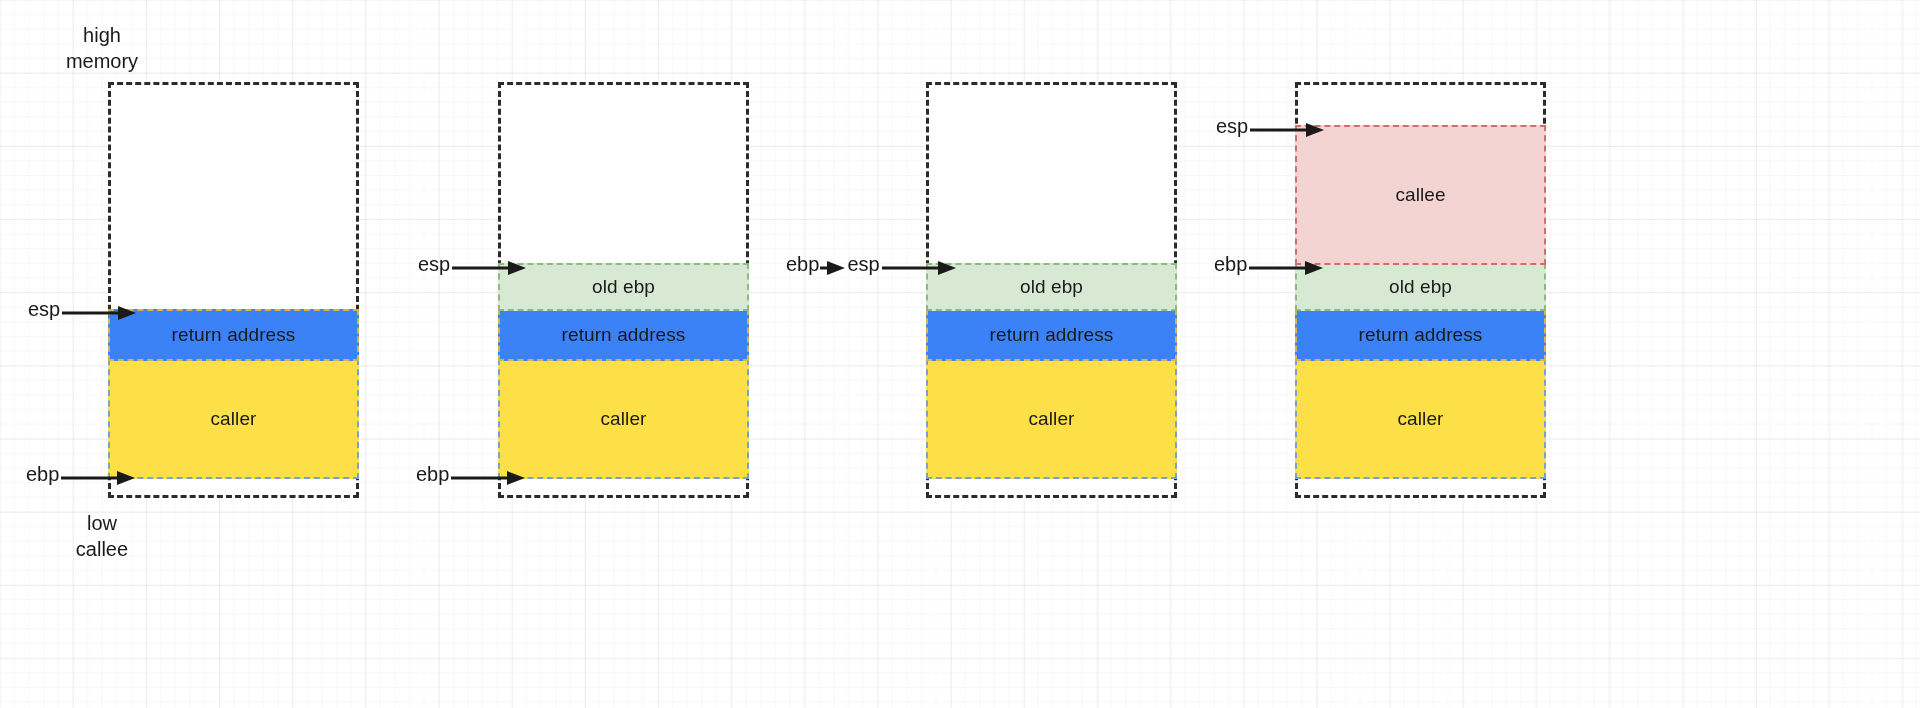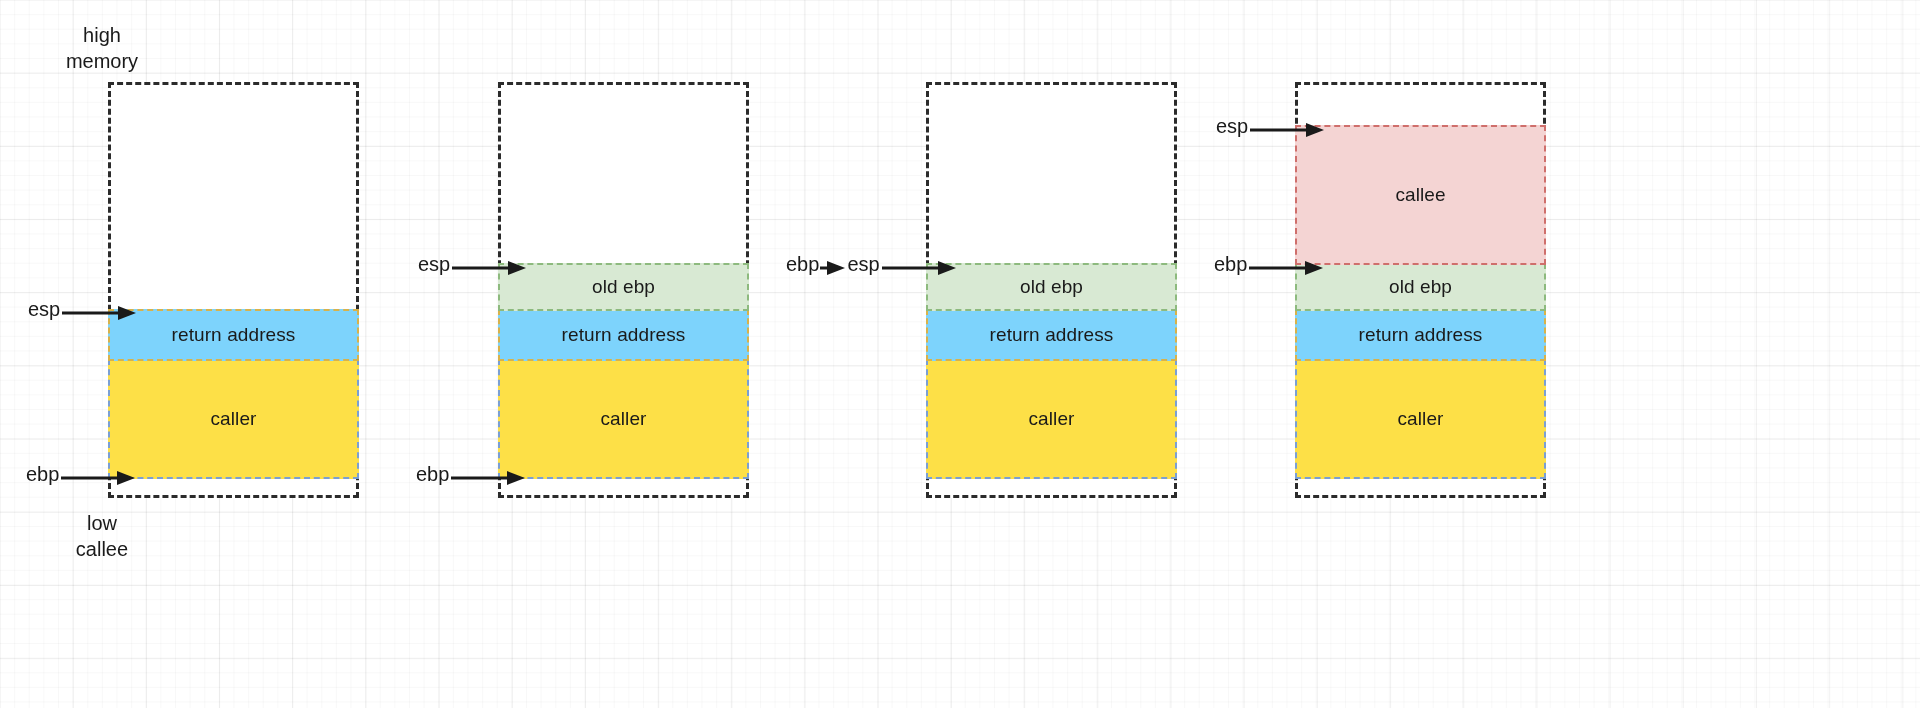--- a/index.html
+++ b/index.html
@@ -58,21 +58,21 @@
     justify-content: center;
     font-size: 19px;
     color: #1a1a1a;
     letter-spacing: 0.1px;
   }
   .seg-caller {
     background: #fde047;
     border: 2px dashed #7a9fd4;
   }
   .seg-return {
-    background: #7dd3fc;
+    background: #3b82f6;
     border: 2px dashed #d8b24a;
   }
   .seg-oldebp {
     background: #d8e9d3;
     border: 2px dashed #8dba7e;
     justify-content: center;
   }
   .seg-callee {
     background: #f4d4d3;
     border: 2px dashed #cf6f6c;

